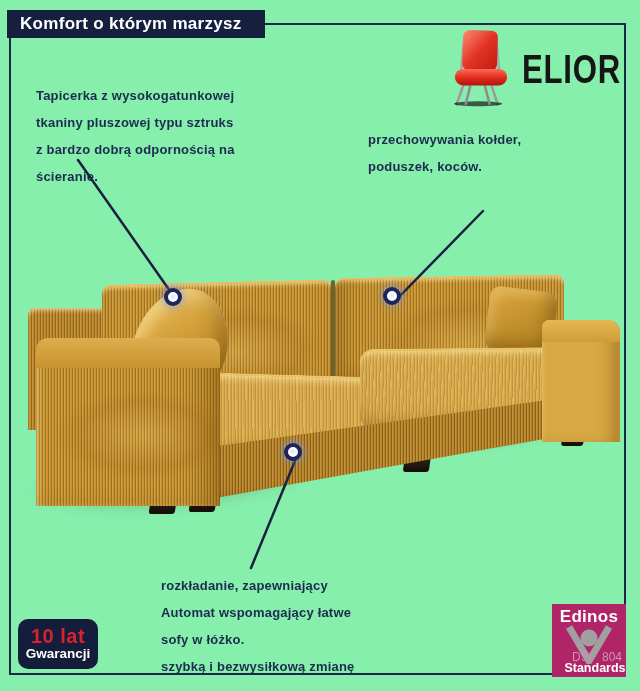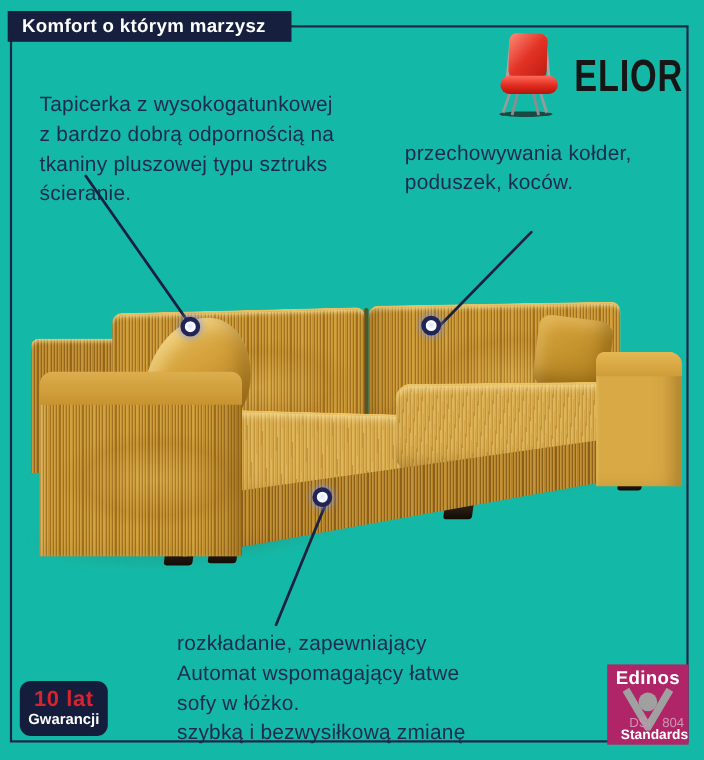--- a/index.html
+++ b/index.html
@@ -1,36 +1,36 @@
 <!DOCTYPE html>
 <html><head>
 <meta charset="utf-8">
 <style>
   html,body{margin:0;padding:0;background:#ffffff;}
   *{box-sizing:border-box;}
   .stage{
-    position:relative;width:640px;height:691px;background:#14b8a6;overflow:hidden;
+    position:relative;width:640px;height:691px;background:#86efac;overflow:hidden;
     font-family:"Liberation Sans",sans-serif;
   }
   
   .frame{position:absolute;left:9px;top:23px;width:617px;height:652px;border:2px solid #1d2746;z-index:1;}
   .banner{
     position:absolute;left:7px;top:10px;width:258px;height:28px;background:#16203e;z-index:6;
     display:flex;align-items:center;padding-left:13px;
   }
   .banner span{color:#ffffff;font-size:17px;font-weight:bold;letter-spacing:.3px;white-space:nowrap;}
   
   .logo{position:absolute;left:450px;top:27px;width:175px;height:82px;z-index:6;}
   .logo .chair{position:absolute;left:2px;top:2px;}
   .brand{
     position:absolute;left:72px;top:19px;font-size:41px;font-weight:800;color:#161616;
     transform:scaleX(.76);transform-origin:left center;letter-spacing:1px;
   }
   
-  .note{position:absolute;color:#1d2b4f;font-size:19px;font-weight:normal;line-height:27px;letter-spacing:.2px;z-index:6;}
+  .note{position:absolute;color:#1d2b4f;font-size:13px;font-weight:bold;line-height:27px;letter-spacing:.2px;z-index:6;}
   .note-upholstery{left:36px;top:82px;}
   .note-storage{left:368px;top:126px;}
   .note-mechanism{left:161px;top:572px;}
   
   .callouts{position:absolute;left:0;top:0;width:640px;height:691px;z-index:8;pointer-events:none;}
   .marker{
     position:absolute;width:18px;height:18px;border:4px solid #1f2558;border-radius:50%;z-index:9;
     background:radial-gradient(circle at 50% 45%,#d7e4ff 0%,#ffffff 55%,#e9f1ff 100%);
     box-shadow:0 0 6px 2px rgba(110,145,255,.55);
   }
@@ -177,22 +177,22 @@
       <path d="M34 58 L39 78" stroke="#8d8d8d" stroke-width="2.6" fill="none"></path>
       <rect x="3" y="41" width="54" height="17" rx="8.5" fill="url(#gB)"></rect>
       <circle cx="5" cy="77" r="1.6" fill="#3a3a3a"></circle>
         <circle cx="47" cy="77" r="1.6" fill="#3a3a3a"></circle>
     </svg>
     <div class="brand">ELIOR</div>
   </div>
 
   <div class="note note-upholstery">
     <div>Tapicerka z wysokogatunkowej</div>
+    <div>tkaniny pluszowej typu sztruks</div>
     <div>z bardzo dobrą odpornością na</div>
-    <div>tkaniny pluszowej typu sztruks</div>
     <div>ścieranie.</div>
   </div>
   <div class="note note-storage">
     <div>przechowywania kołder,</div>
     <div>poduszek, koców.</div>
   </div>
   <div class="note note-mechanism">
     <div>rozkładanie, zapewniający</div>
     <div>Automat wspomagający łatwe</div>
     <div>sofy w łóżko.</div>

